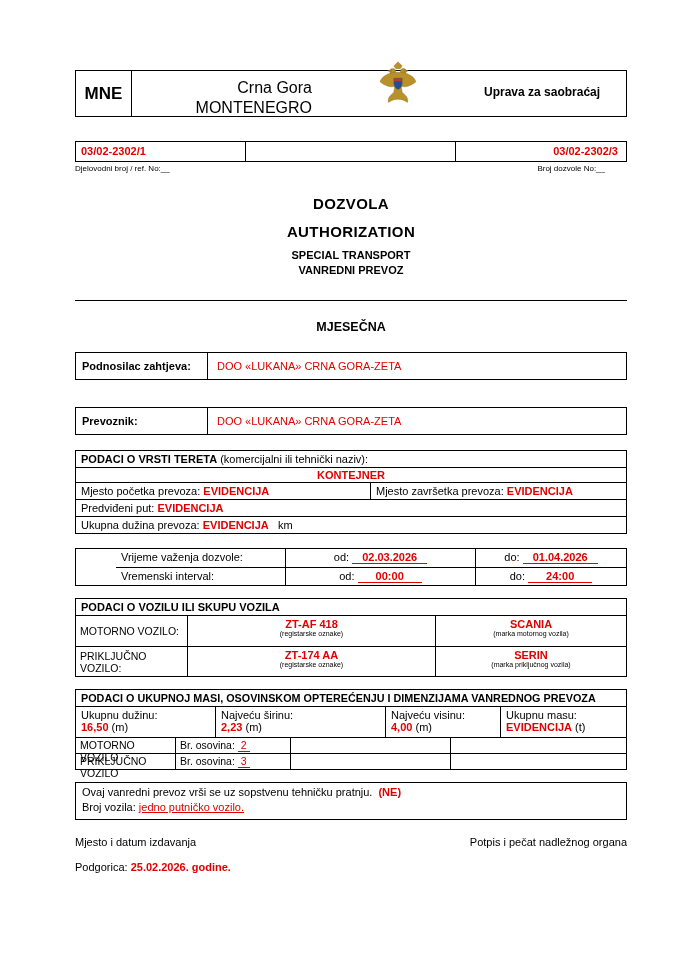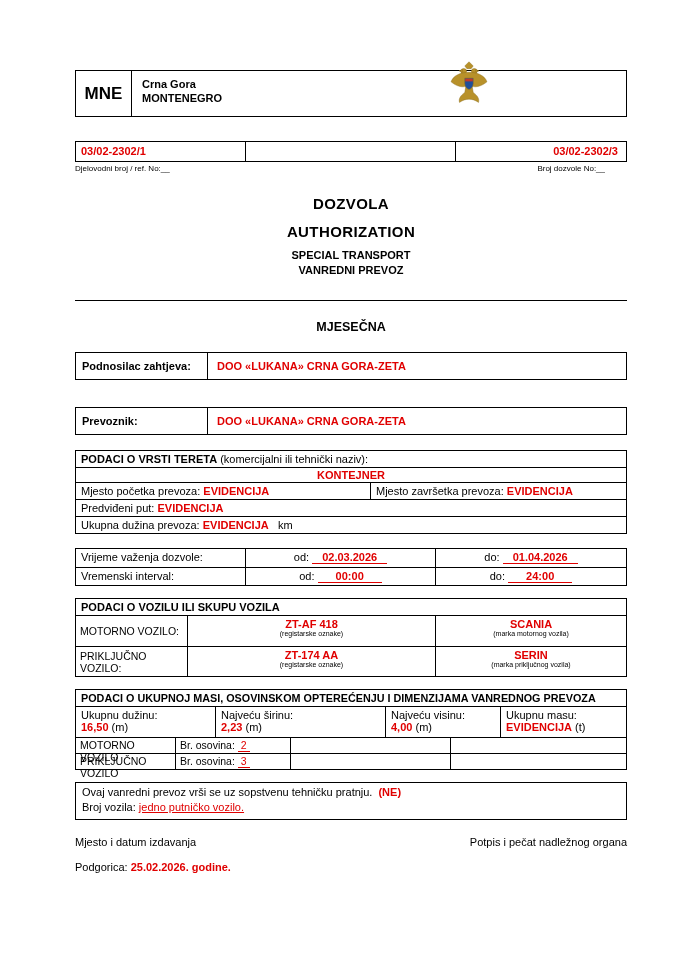--- a/index.html
+++ b/index.html
@@ -5,21 +5,21 @@
   * { margin:0; padding:0; box-sizing:border-box; }
   html,body { background:#ffffff; }
   body { width:679px; font-family:"Liberation Sans", sans-serif; color:#000; }
   .page { position:relative; width:679px; height:960px; background:#fff; overflow:hidden; }
   .content { position:absolute; left:75px; top:0; width:552px; }
   :root { --red:#e00000; --bd:#000; }
 
   
   .header-box { margin-top:70px; height:47px; border:1px solid var(--bd); display:flex; position:relative; }
   .h-mne { width:56px; border-right:1px solid var(--bd); display:flex; align-items:center; justify-content:center; font-weight:bold; font-size:17px; }
-  .h-names { width:180px; padding:7px 0 0 10px; font-weight:bold; font-size:11px; line-height:1.25; }
+  .h-names { width:180px; padding:7px 0 0 10px; font-weight:normal; font-size:16px; line-height:1.25;text-align:right; }
   .h-emblem { flex:1; display:flex; justify-content:center; align-items:flex-start; }
   .h-emblem svg { margin-top:-11px; }
   .h-auth { width:142px; font-weight:bold; font-size:12px; padding-top:14px; }
 
   
   .ref-table { margin-top:24px; display:flex; border:1px solid var(--bd); height:21px; font-size:11px; }
   .r-left { width:170px; border-right:1px solid var(--bd); color:var(--red); font-weight:bold; padding:3px 0 0 5px; }
   .r-mid { flex:1; border-right:1px solid var(--bd); }
   .r-right { width:170px; color:var(--red); font-weight:bold; text-align:right; padding:3px 8px 0 0; }
   .ref-captions { display:flex; justify-content:space-between; font-size:8px; margin-top:2px; padding-right:22px; }
@@ -29,38 +29,38 @@
   .t-big { font-size:15px; font-weight:bold; letter-spacing:0.4px; }
   .t-big + .t-big { margin-top:11px; }
   .t-small { font-size:11px; font-weight:bold; margin-top:9px; }
   .t-small + .t-small { margin-top:3px; }
   .rule { margin-top:24px; border-top:1.5px solid #000; }
   .period { margin-top:19px; text-align:center; font-weight:bold; font-size:12.5px; }
 
   
   .box-row { margin-top:18px; border:1px solid var(--bd); height:28px; display:flex; font-size:11px; }
   .box-row .lbl { width:132px; border-right:1px solid var(--bd); font-weight:bold; display:flex; align-items:center; padding-left:6px; }
-  .box-row .val { color:var(--red); font-weight:bold; display:flex; align-items:center; padding-left:9px; }
+  .box-row .val { color:var(--red); font-weight:normal; display:flex; align-items:center; padding-left:9px; }
   .box-row.second { margin-top:27px; }
 
   .red { color:var(--red); font-weight:bold; }
   .cellpad { padding:2px 5px; }
 
   
   .cargo { margin-top:15px; border:1px solid var(--bd); font-size:11px; }
   .c-head b { font-weight:bold; }
   .c-name { border-top:1px solid var(--bd); text-align:center; color:var(--red); font-weight:bold; padding:1px 0; }
   .c-split { display:flex; border-top:1px solid var(--bd); }
   .c-split .c-l { width:295px; border-right:1px solid var(--bd); }
   .c-split .c-r { flex:1; }
   .c-line { border-top:1px solid var(--bd); }
 
   
   .validity { margin-top:14px; border:1px solid var(--bd); font-size:11px; }
-  .v-row { display:flex; height:18px; }
+  .v-row { display:flex; height:18px;margin-left:40px; }
   .v-row + .v-row { border-top:1px solid var(--bd); }
   .v-lbl { width:170px; border-right:1px solid var(--bd); padding:2px 0 0 5px; }
   .v-mid { width:190px; border-right:1px solid var(--bd); text-align:center; padding-top:2px; }
   .v-end { flex:1; text-align:center; padding-top:2px; }
   .fill-date { color:var(--red); font-weight:bold; border-bottom:1px solid var(--red); padding:0 10px; }
   .fill-time { color:var(--red); font-weight:bold; border-bottom:1px solid var(--red); padding:0 18px; }
 
   
   .vehicle { margin-top:12px; border:1px solid var(--bd); font-size:11px; }
   .vh-head { font-weight:bold; padding:2px 5px; border-bottom:1px solid var(--bd); }
@@ -116,20 +116,21 @@
             <circle cx="13" cy="10" r="2.7"></circle>
             <circle cx="23" cy="10" r="2.7"></circle>
             <path d="M12 8.5 L8.5 9.5 L11.5 11.2 Z"></path>
             <path d="M24 8.5 L27.5 9.5 L24.5 11.2 Z"></path>
             <path d="M18 11 C10 11 3 14 1 20 C6 24 11 25.5 15 24.3 L14 30 C10 33 8 36 9 39.5 C12 37.4 15 36.4 18 36.4 C21 36.4 24 37.4 27 39.5 C28 36 26 33 22 30 L21 24.3 C25 25.5 30 24 35 20 C33 14 26 11 18 11 Z"></path>
           </g>
           <path d="M14 16.5 h8 v5 c0 3.2 -2.1 5.2 -4 5.8 c-1.9 -0.6 -4 -2.6 -4 -5.8 Z" fill="#1e4f9c" stroke="#8a6d1f" stroke-width="0.5"></path>
           <path d="M14.4 17 h7.2 v2.6 h-7.2 Z" fill="#c0392b"></path>
         </svg>
       </div>
+      <div class="h-auth">Uprava za saobraćaj</div>
     </div>
 
     <div class="ref-table">
       <div class="r-left">03/02-2302/1</div>
       <div class="r-mid"></div>
       <div class="r-right">03/02-2302/3</div>
     </div>
     <div class="ref-captions">
       <span>Djelovodni broj / ref. No:__</span>
       <span>Broj dozvole No:__</span>

